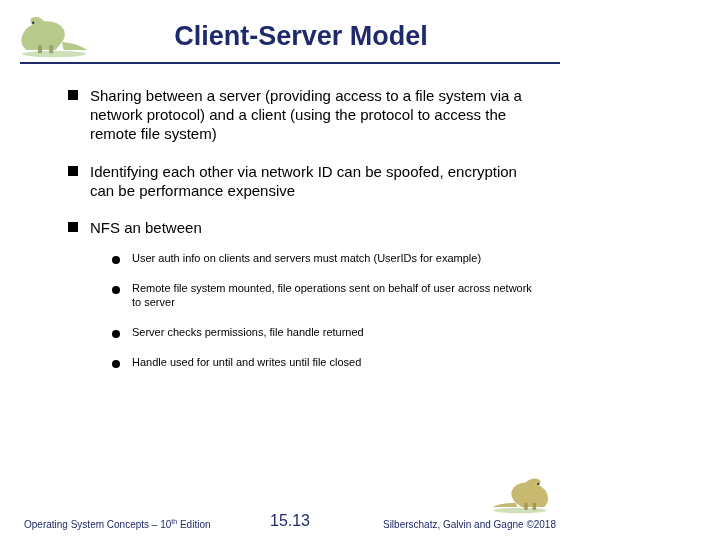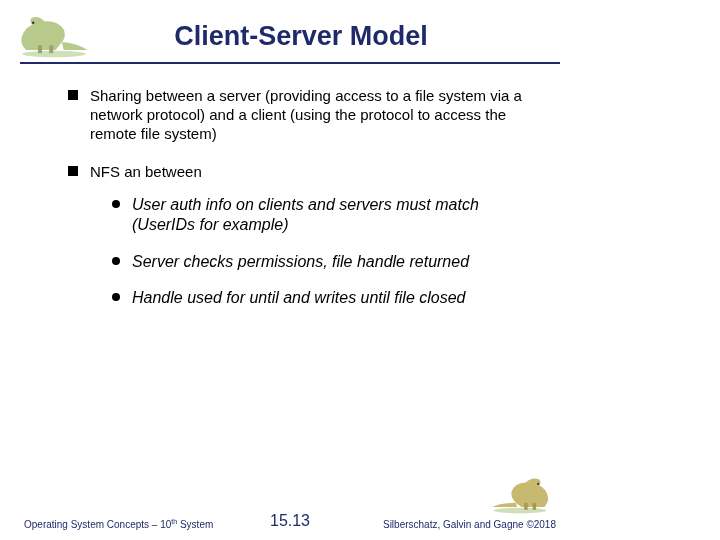--- a/index.html
+++ b/index.html
@@ -71,23 +71,22 @@
   }
   ul.level2 {
     list-style: none;
     padding: 0;
     margin: 14px 0 0 22px;
   }
   ul.level2 > li {
     position: relative;
     padding-left: 20px;
     margin-bottom: 16px;
-    font-size: 16px;
+    font-size: 11px;
     line-height: 1.28;
-    font-style: italic;
   }
   ul.level2 > li::before {
     content: "";
     position: absolute;
     left: 0;
     top: 5px;
     width: 8px;
     height: 8px;
     background: #000;
     border-radius: 50%;
@@ -139,42 +138,44 @@
       <circle cx="24" cy="16" r="1.5" fill="#333"></circle>
     </svg>
     <div class="title">Client-Server Model</div>
   </div>
 
   <hr class="rule">
 
   <div class="body">
     <ul class="level1">
       <li><span>Sharing between a server (providing access to a file system via a network protocol) and a client (using the protocol to access the remote file system)</span></li>
+      <li><span>Identifying each other via network ID can be spoofed, encryption can be performance expensive</span></li>
       <li>
         <span>NFS an between</span>
         <ul class="level2">
           <li><span>User auth info on clients and servers must match (UserIDs for example)</span></li>
+          <li><span>Remote file system mounted, file operations sent on behalf of user across network to server</span></li>
           <li><span>Server checks permissions, file handle returned</span></li>
           <li><span>Handle used for until and writes until file closed</span></li>
         </ul>
       </li>
     </ul>
   </div>
 
   <svg class="dino-right" viewBox="0 0 100 60">
     <ellipse cx="50" cy="55" rx="38" ry="4" fill="#cfe0b8"></ellipse>
     <path d="M85 50 Q95 38 86 26 Q76 14 58 15 Q42 16 38 28 Q36 36 44 44 L52 50 Z" fill="#c7b96f"></path>
     <path d="M58 15 Q68 6 78 11 Q82 16 74 22 Z" fill="#c7b96f"></path>
     <path d="M44 44 Q24 44 10 50 Q26 50 46 50 Z" fill="#c7b96f"></path>
     <rect x="56" y="44" width="5" height="10" fill="#a89a55"></rect>
     <rect x="68" y="44" width="5" height="10" fill="#a89a55"></rect>
     <circle cx="76" cy="17" r="1.5" fill="#333"></circle>
   </svg>
 
   <div class="footer">
     <div class="footer-left">
-      <span>Operating System Concepts – 10</span><sup>th</sup><span> System</span>
+      <span>Operating System Concepts – 10</span><sup>th</sup><span> Edition</span>
     </div>
     <div class="footer-right">Silberschatz, Galvin and Gagne ©2018</div>
   </div>
   <div class="footer-center">15.13</div>
 
 </div>
 
 </body></html>

